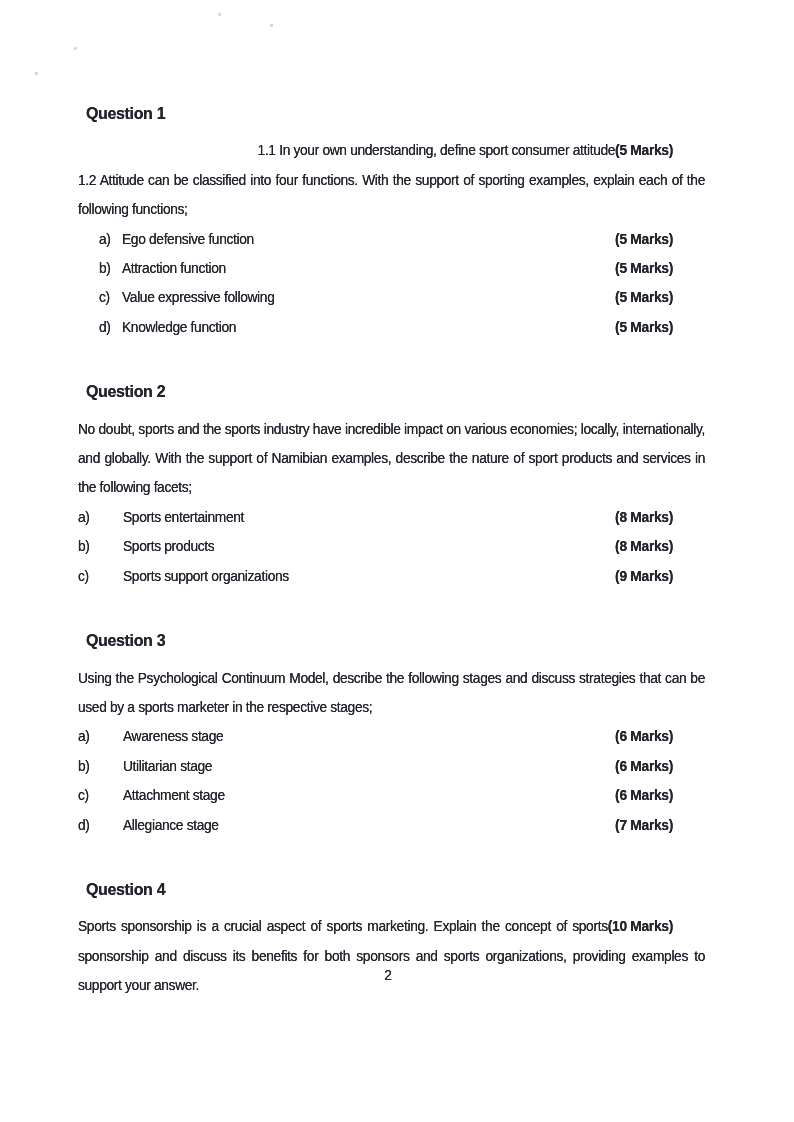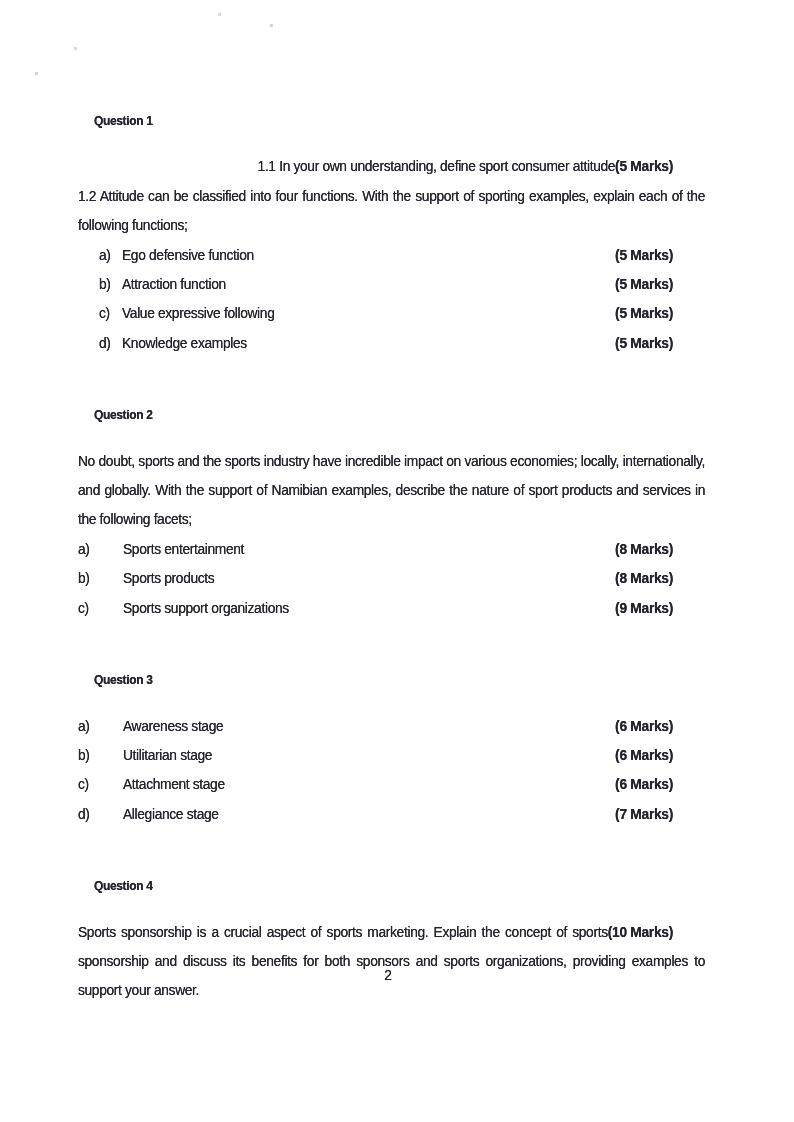--- a/index.html
+++ b/index.html
@@ -17,22 +17,22 @@
     text-shadow: 0 0 0.4px #2b2b35;
   }
   .content {
     position: absolute;
     left: 78px;
     right: 89px;
     top: 91px;
   }
   .qheading {
     font-weight: 700;
-    margin: 16px;
-    font-size: 12px;
+    margin: 8px;
+    font-size: 16px;
     line-height: 29.4px;
   }
   .para {
     margin: 0;
     text-align: justify;
   }
   .row {
     display: flex;
     align-items: baseline;
     text-align: right;
@@ -103,21 +103,21 @@
         <span class="label">Attraction function</span>
         <span class="marks">(5 Marks)</span>
       </div>
       <div class="li li-q1">
         <span class="marker">c)</span>
         <span class="label">Value expressive following</span>
         <span class="marks">(5 Marks)</span>
       </div>
       <div class="li li-q1">
         <span class="marker">d)</span>
-        <span class="label">Knowledge examples</span>
+        <span class="label">Knowledge function</span>
         <span class="marks">(5 Marks)</span>
       </div>
     </section>
 
     <div class="gap"></div>
 
     <section>
       <h2 class="qheading">Question 2</h2>
       <p class="para">No doubt, sports and the sports industry have incredible impact on various economies; locally, internationally, and globally. With the support of Namibian examples, describe the nature of sport products and services in the following facets;</p>
 
@@ -135,20 +135,21 @@
         <span class="marker">c)</span>
         <span class="label">Sports support organizations</span>
         <span class="marks">(9 Marks)</span>
       </div>
     </section>
 
     <div class="gap"></div>
 
     <section>
       <h2 class="qheading">Question 3</h2>
+      <p class="para">Using the Psychological Continuum Model, describe the following stages and discuss strategies that can be used by a sports marketer in the respective stages;</p>
 
       <div class="li li-wide">
         <span class="marker">a)</span>
         <span class="label">Awareness stage</span>
         <span class="marks">(6 Marks)</span>
       </div>
       <div class="li li-wide">
         <span class="marker">b)</span>
         <span class="label">Utilitarian stage</span>
         <span class="marks">(6 Marks)</span>

